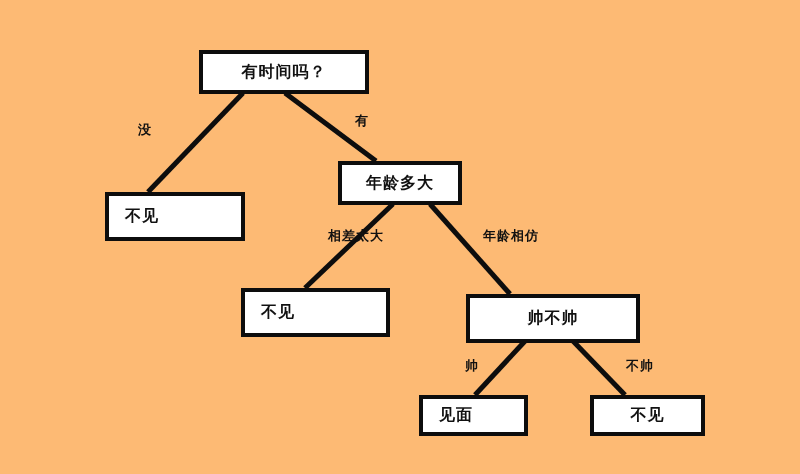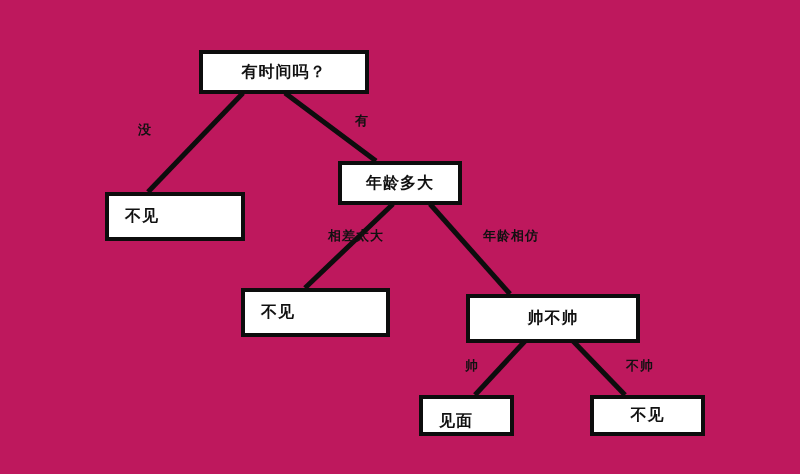--- a/index.html
+++ b/index.html
@@ -4,21 +4,21 @@
 <style>
   html, body {
     margin: 0;
     padding: 0;
     background: #ffffff;
   }
   #canvas {
     position: relative;
     width: 800px;
     height: 474px;
-    background: #be185d;
+    background: #fdba74;
     overflow: hidden;
     font-family: "DejaVu Sans", "Liberation Sans", sans-serif;
   }
   #edge-layer {
     position: absolute;
     left: 0;
     top: 0;
     width: 800px;
     height: 474px;
   }
@@ -78,21 +78,21 @@
       </div>
       <div class="node center" style="left: 338px; top: 161px; width: 124px; height: 44px;">
         <span class="node-label">年龄多大</span>
       </div>
       <div class="node" style="left: 241px; top: 288px; width: 149px; height: 49px;">
         <span class="node-label">不见</span>
       </div>
       <div class="node center" style="left: 466px; top: 294px; width: 174px; height: 49px;">
         <span class="node-label">帅不帅</span>
       </div>
-      <div class="node" style="left: 419px; top: 395px; width: 95px; height: 41px; align-items: flex-end;">
+      <div class="node" style="left: 419px; top: 395px; width: 109px; height: 41px;">
         <span class="node-label">见面</span>
       </div>
       <div class="node center" style="left: 590px; top: 395px; width: 115px; height: 41px;">
         <span class="node-label">不见</span>
       </div>
     </div>
   <div id="edge-label-layer">
       <div class="edge-label" style="left: 138px; top: 121px;">没</div>
       <div class="edge-label" style="left: 355px; top: 112px;">有</div>
       <div class="edge-label" style="left: 282px; top: 227px; margin-left: 46px;">相差太大</div>

